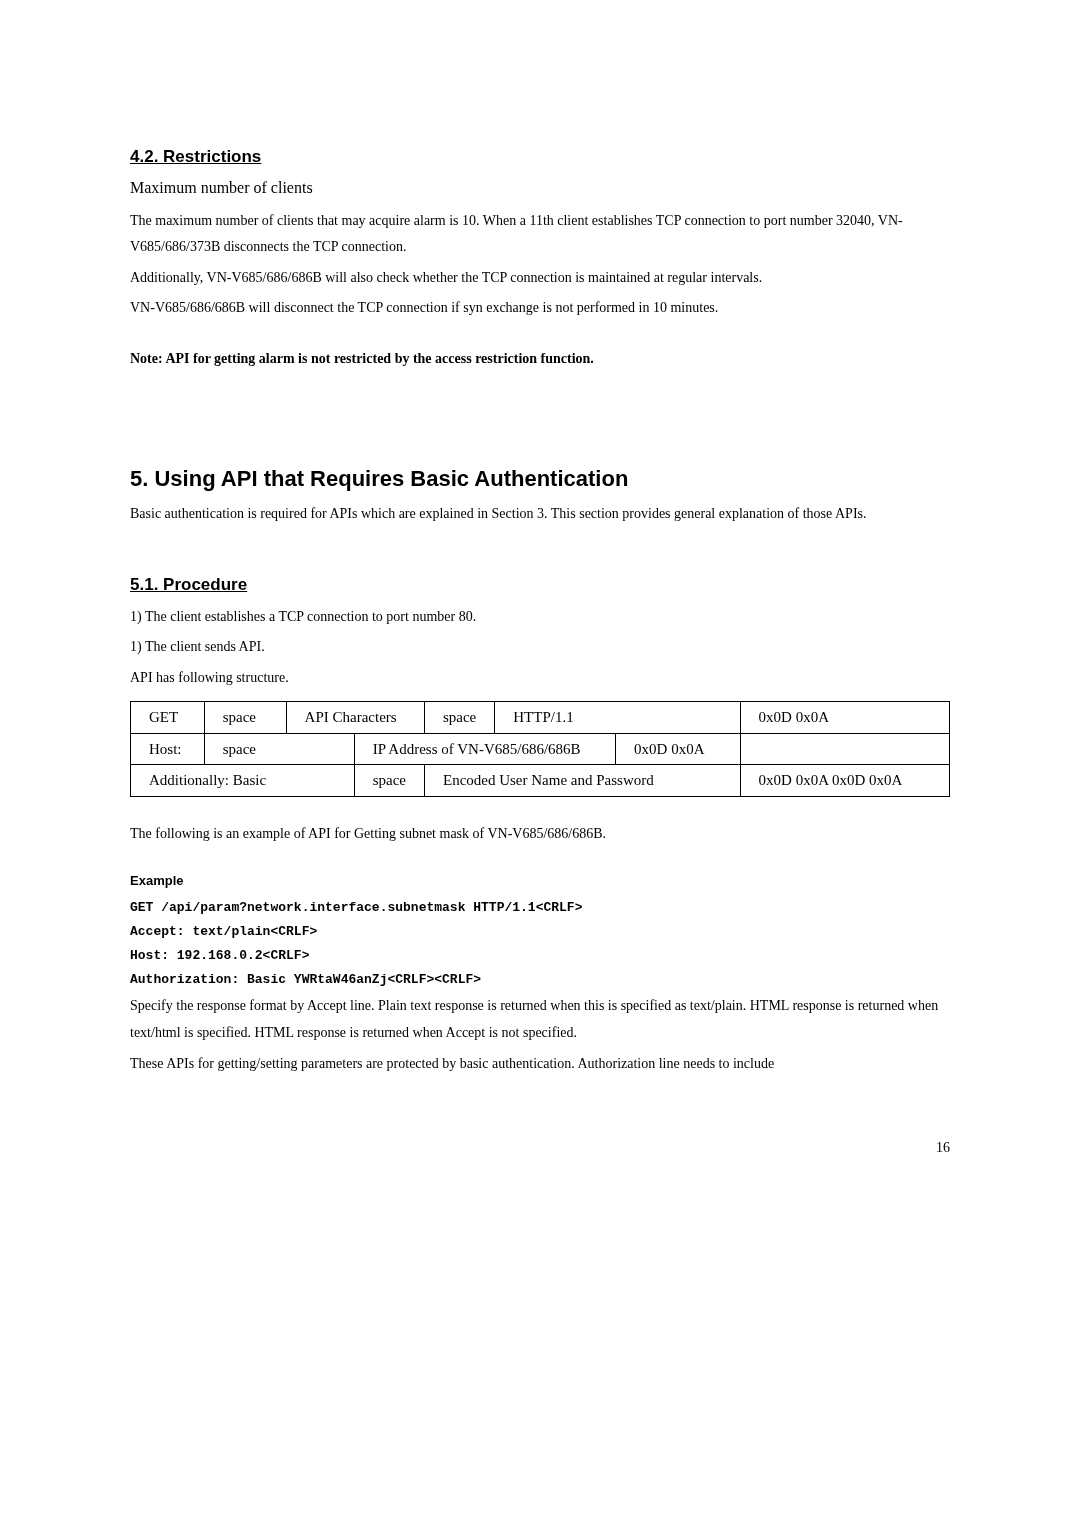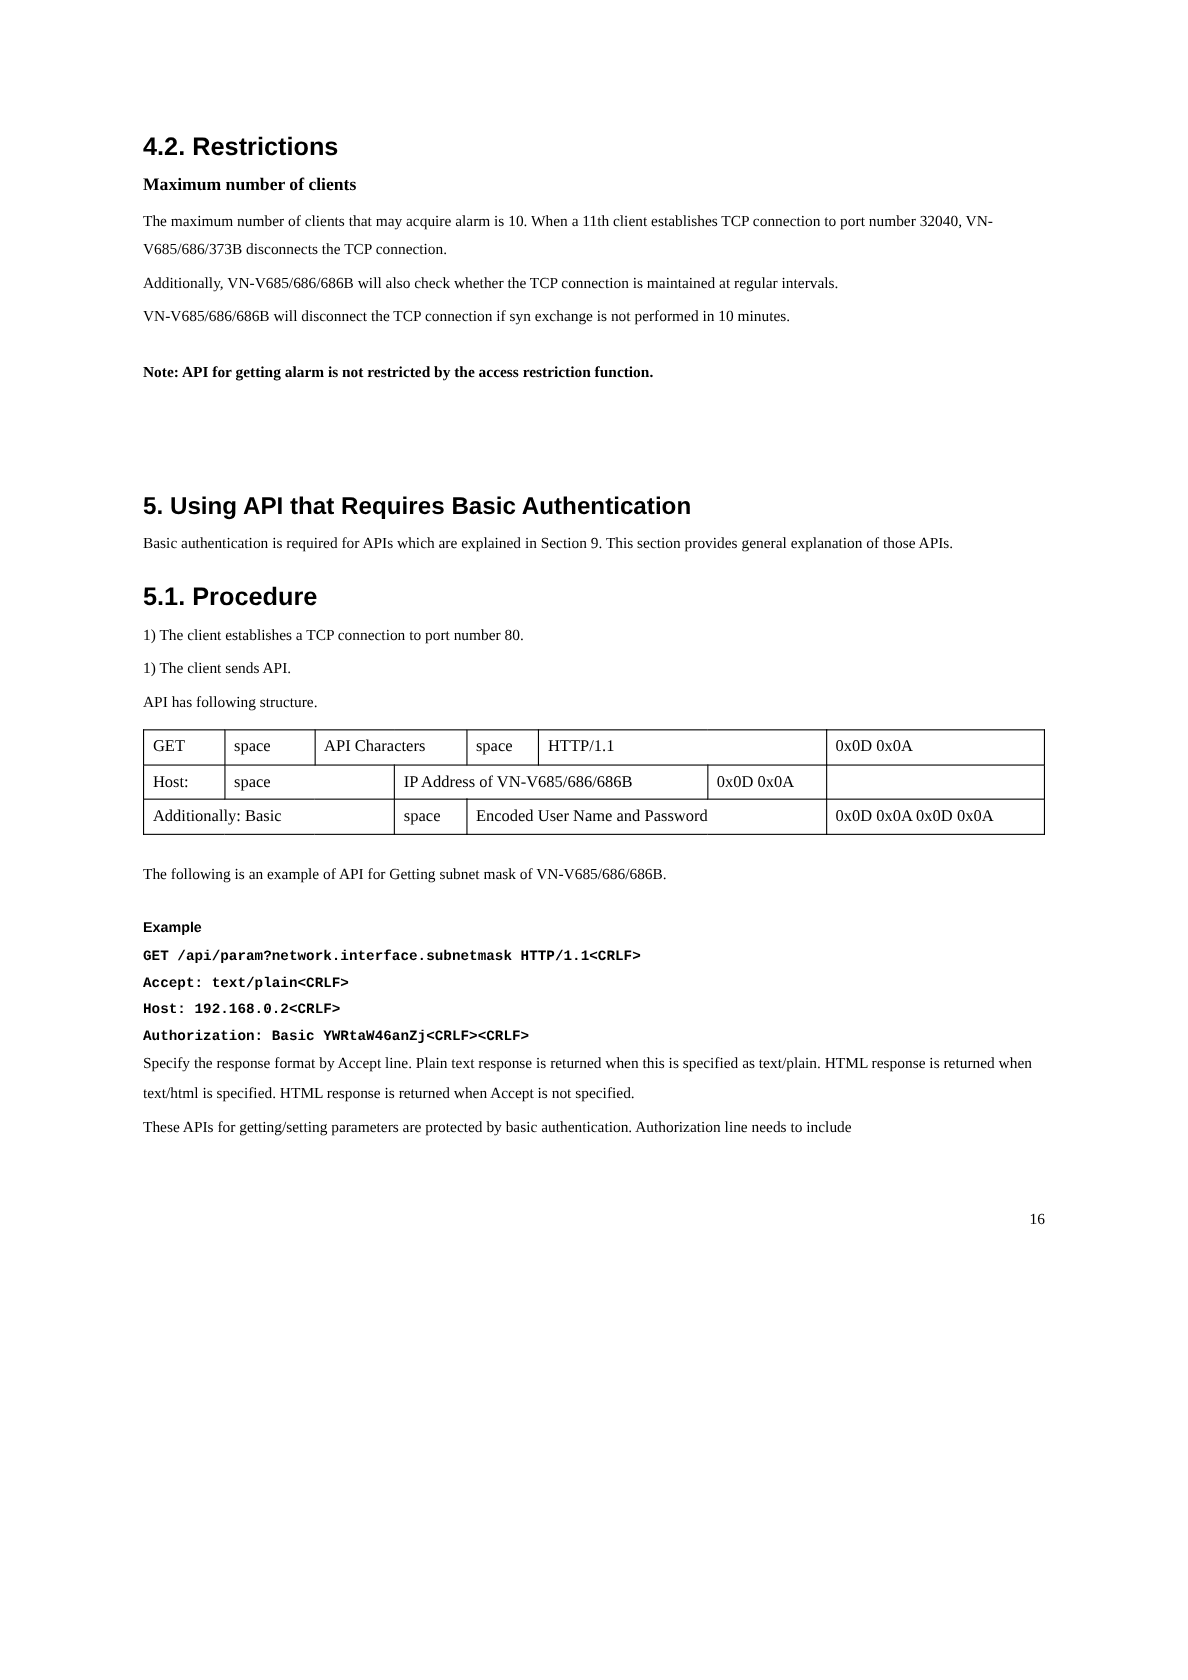--- a/index.html
+++ b/index.html
@@ -6,29 +6,30 @@
       font-family: "Times New Roman", Times, serif;
       max-width: 820px;
       margin: 0 auto;
       padding: 100px 40px 40px 40px;
       font-size: 14px;
       color: #000;
       line-height: 1.5;
     }
     h2 {
       font-family: Arial, Helvetica, sans-serif;
-      font-size: 23px;
+      font-size: 17px;
       font-weight: bold;
-      margin-top: 16px;
+      margin-top: 44px;
       margin-bottom: 6px;
+      text-decoration: underline;
     }
     h3.subheading {
       font-family: "Times New Roman", Times, serif;
       font-size: 16px;
-      font-weight: bold;
+      font-weight: normal;
       margin-top: 6px;
       margin-bottom: 8px;
     }
     h1.section-title {
       font-family: Arial, Helvetica, sans-serif;
       font-size: 22px;
       font-weight: bold;
       margin-top: 90px;
       margin-bottom: 6px;
     }
@@ -42,21 +43,21 @@
     }
     table {
       border-collapse: collapse;
       margin-top: 10px;
       margin-bottom: 24px;
       width: 100%;
       font-size: 15px;
     }
     td {
       border: 1px solid #000;
-      padding: 4px 8px;
+      padding: 4px 18px;
       vertical-align: middle;
     }
     .code-block {
       font-family: "Courier New", Courier, monospace;
       font-weight: bold;
       font-size: 13px;
       margin: 2px 0;
       line-height: 1.7;
     }
     .example-label {
@@ -76,21 +77,21 @@
 <body>
 
 <h2>4.2. Restrictions</h2>
 <h3 class="subheading">Maximum number of clients</h3>
 <p>The maximum number of clients that may acquire alarm is 10. When a 11th client establishes TCP connection to port number 32040, VN-V685/686/373B disconnects the TCP connection.</p>
 <p>Additionally, VN-V685/686/686B will also check whether the TCP connection is maintained at regular intervals.</p>
 <p>VN-V685/686/686B will disconnect the TCP connection if syn exchange is not performed in 10 minutes.</p>
 <p class="spaced">Note:  API for getting alarm is not restricted by the access restriction function.</p>
 
 <h1 class="section-title">5. Using API that Requires Basic Authentication</h1>
-<p>Basic authentication is required for APIs which are explained in Section 9. This section provides general explanation of those APIs.</p>
+<p>Basic authentication is required for APIs which are explained in Section 3. This section provides general explanation of those APIs.</p>
 
 <h2>5.1. Procedure</h2>
 <p>1) The client establishes a TCP connection to port number 80.</p>
 <p>1) The client sends API.</p>
 <p>API has following structure.</p>
 
 <table>
   <tbody>
       <tr>
     <td style="width:9%">GET</td>

